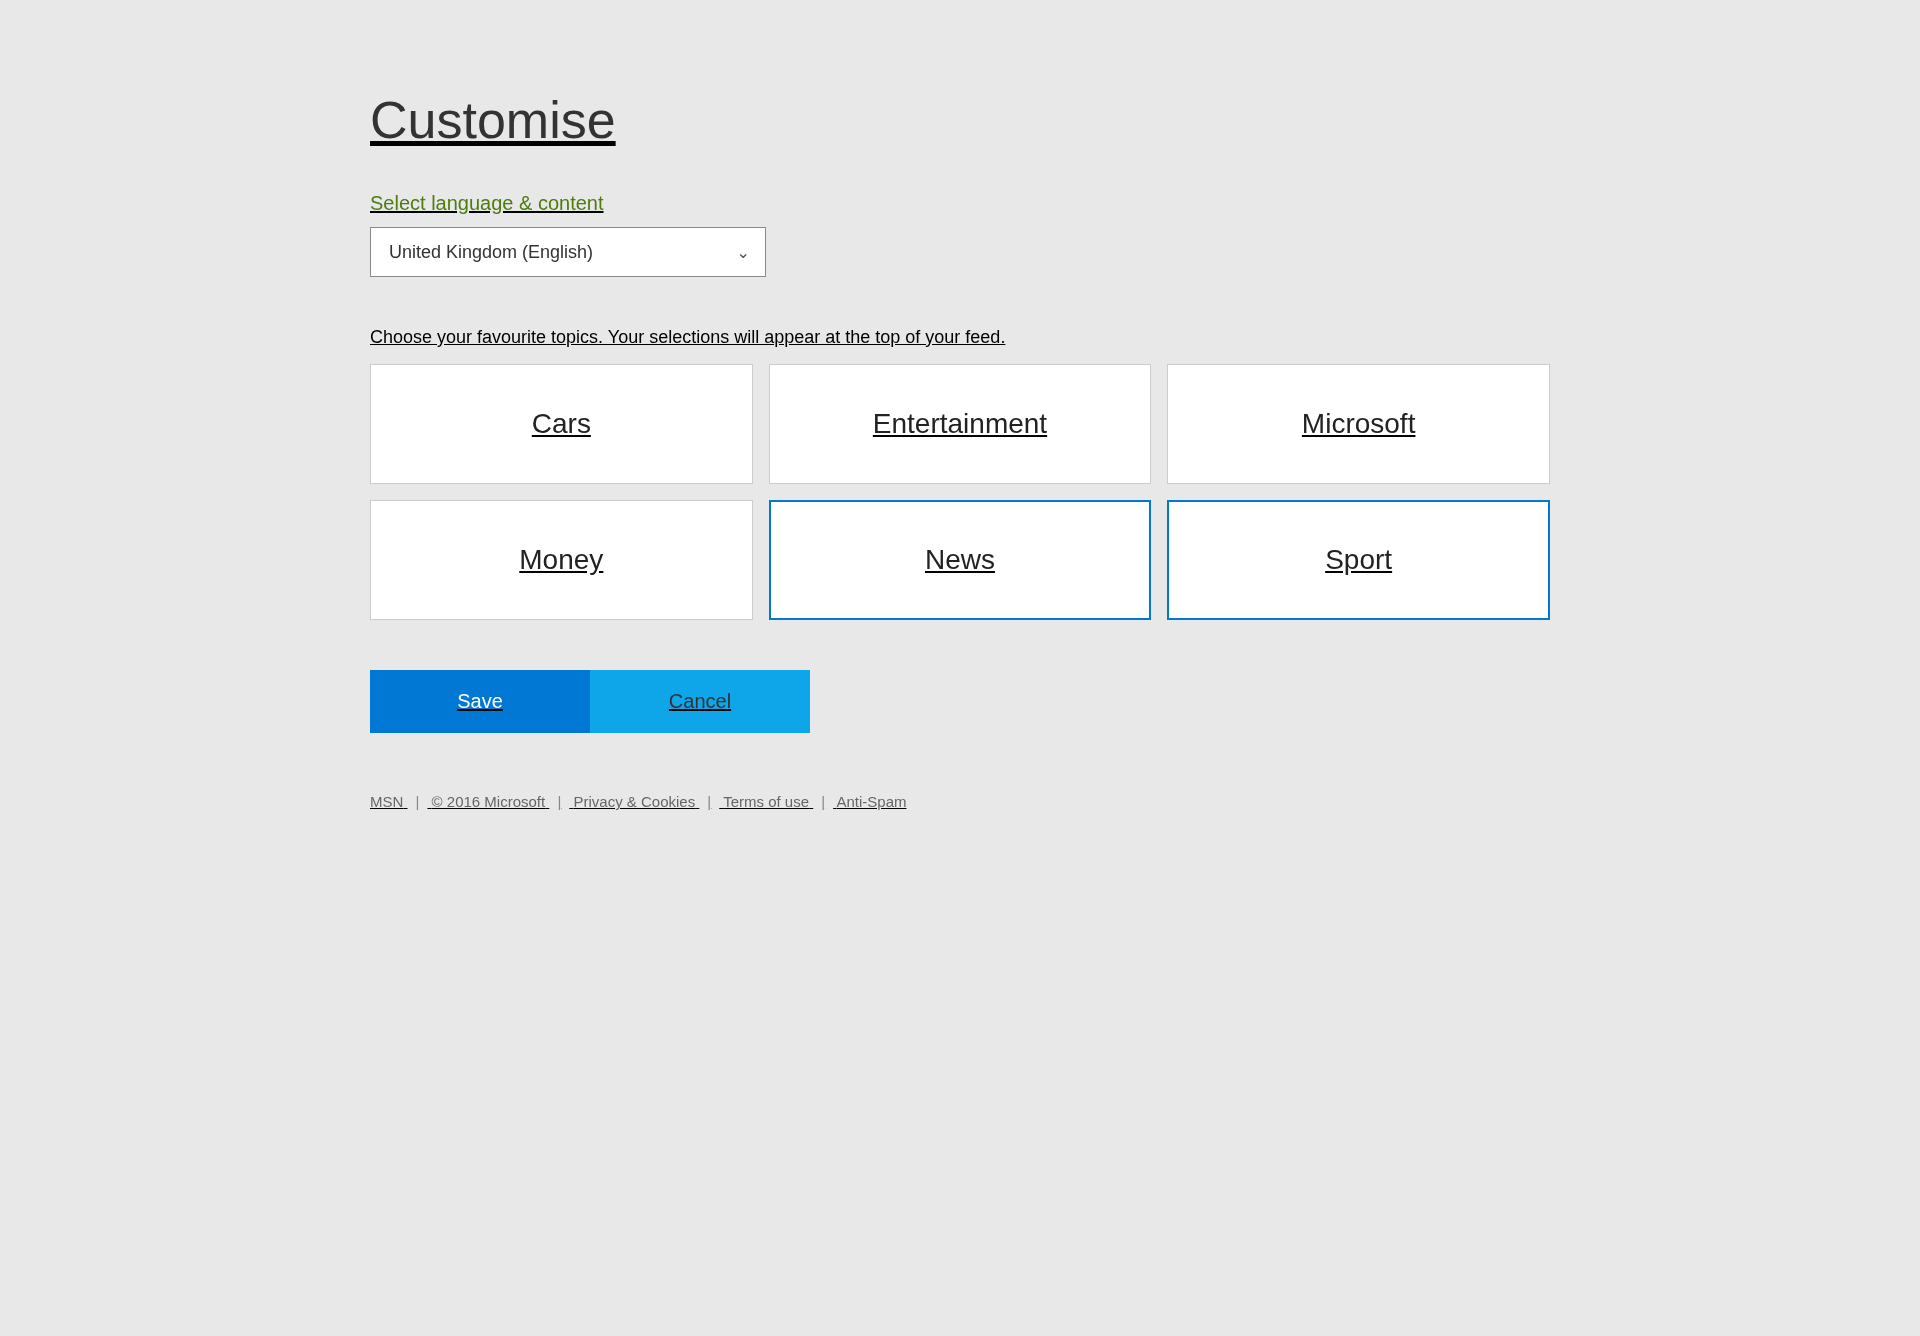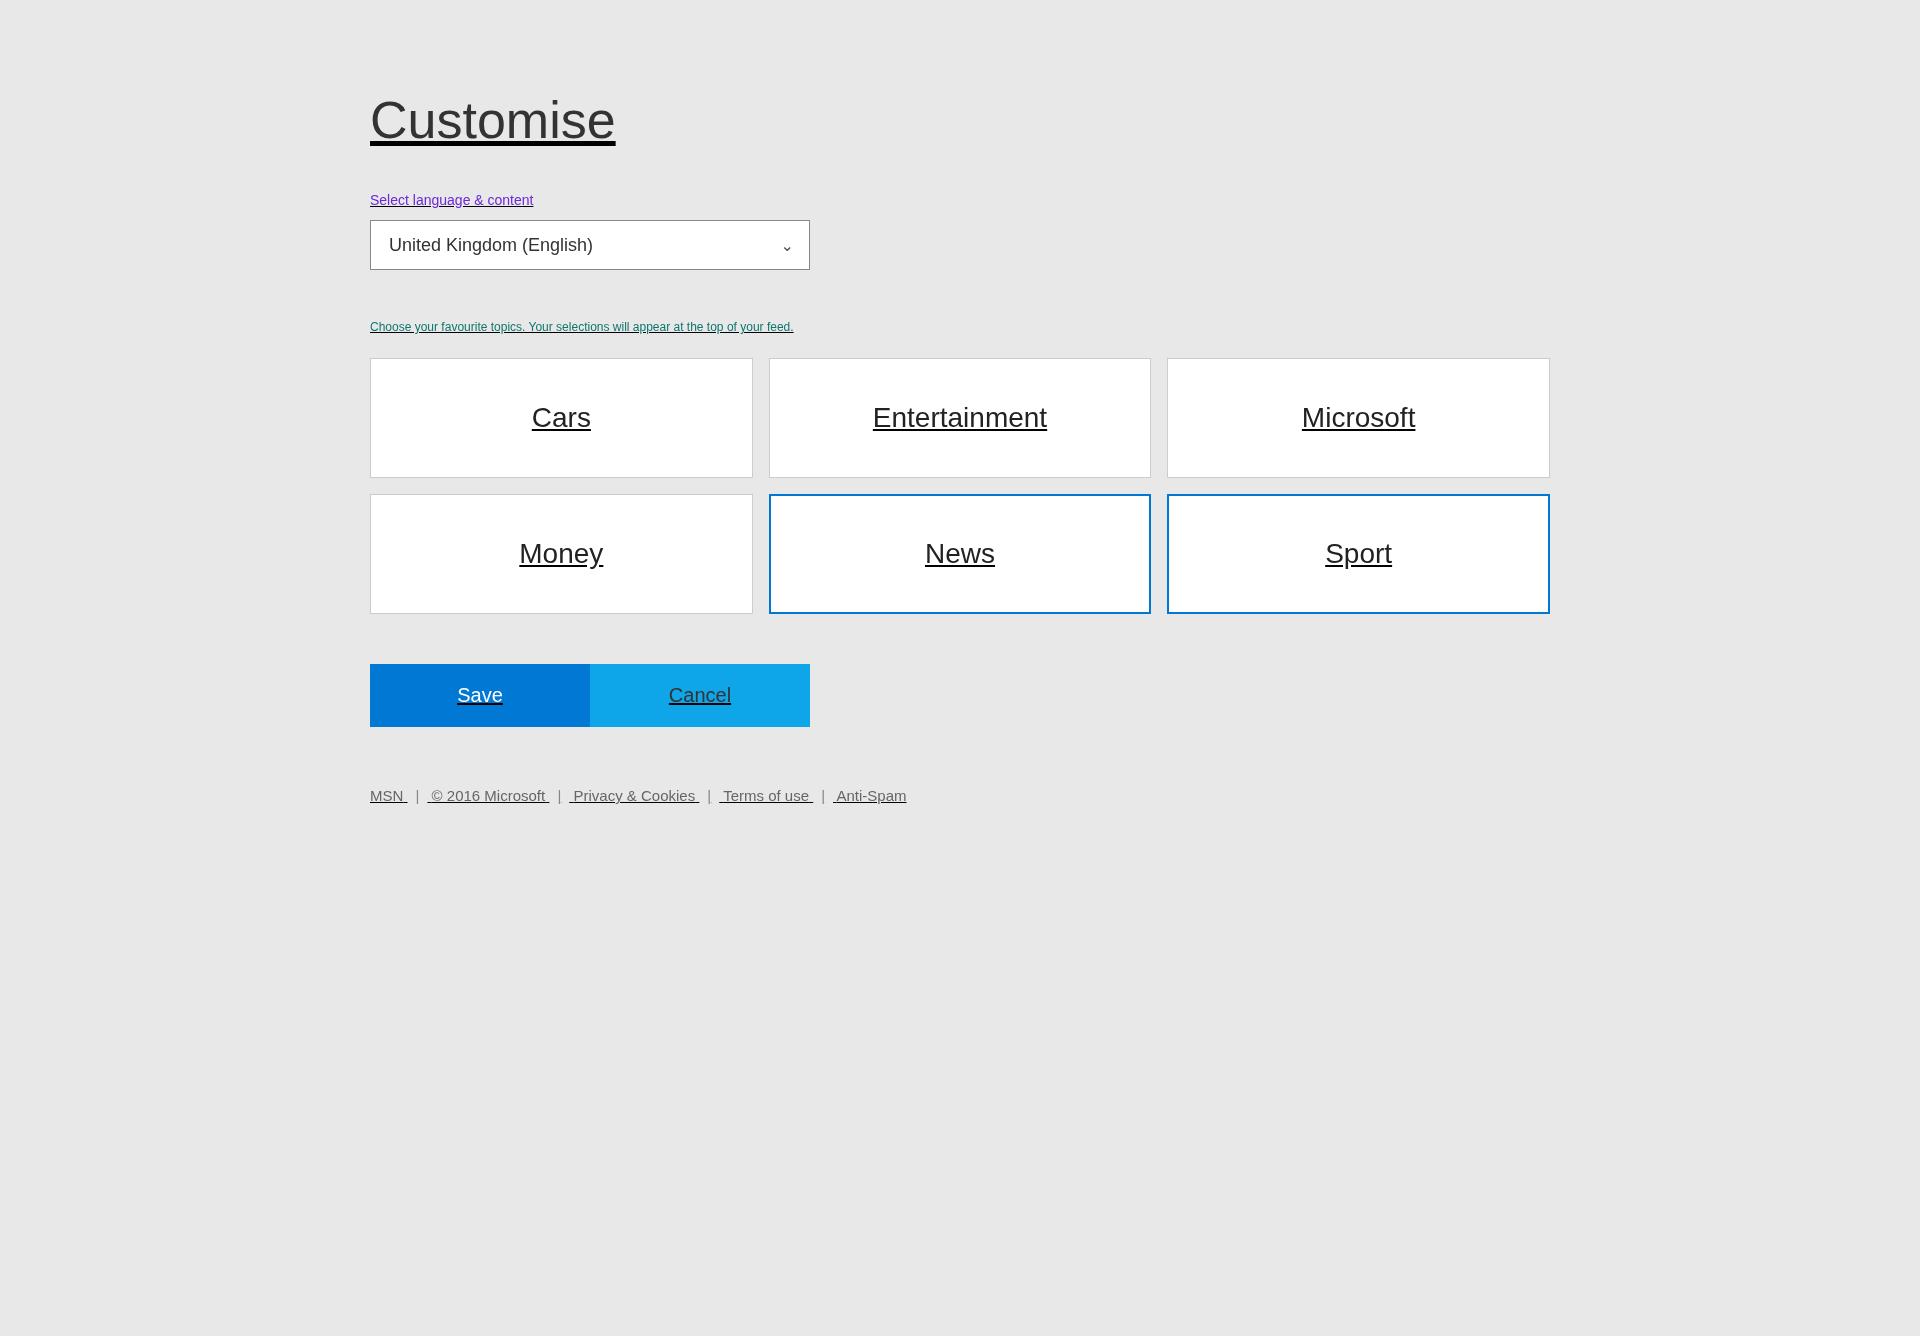--- a/index.html
+++ b/index.html
@@ -27,29 +27,29 @@
     }
 
     .page-title {
       font-size: 52px;
       font-weight: 300;
       color: #333333;
       margin-bottom: 40px;
     }
 
     .section-label {
-      font-size: 14px;
-      color: #6d28d9;
+      font-size: 20px;
+      color: #4d7c0f;
       margin-bottom: 12px;
       margin-top: 42px;
     }
 
     .language-select-wrapper {
       position: relative;
-      width: 440px;
+      width: 396px;
       margin-bottom: 50px;
     }
 
     .language-select {
       width: 100%;
       padding: 14px 50px 14px 18px;
       font-size: 18px;
       color: #333333;
       background-color: #ffffff;
       border: 1.5px solid #888888;
@@ -64,23 +64,23 @@
       position: absolute;
       right: 16px;
       top: 50%;
       transform: translateY(-50%);
       pointer-events: none;
       color: #555555;
       font-size: 16px;
     }
 
     .topics-label {
-      font-size: 12px;
-      color: #0f766e;
-      margin-bottom: 24px;
+      font-size: 18px;
+      color: #000000;
+      margin-bottom: 16px;
     }
 
     .topics-grid {
       display: grid;
       grid-template-columns: repeat(3, 1fr);
       gap: 16px;
       margin-bottom: 50px;
       max-width: 1200px;
     }
 

